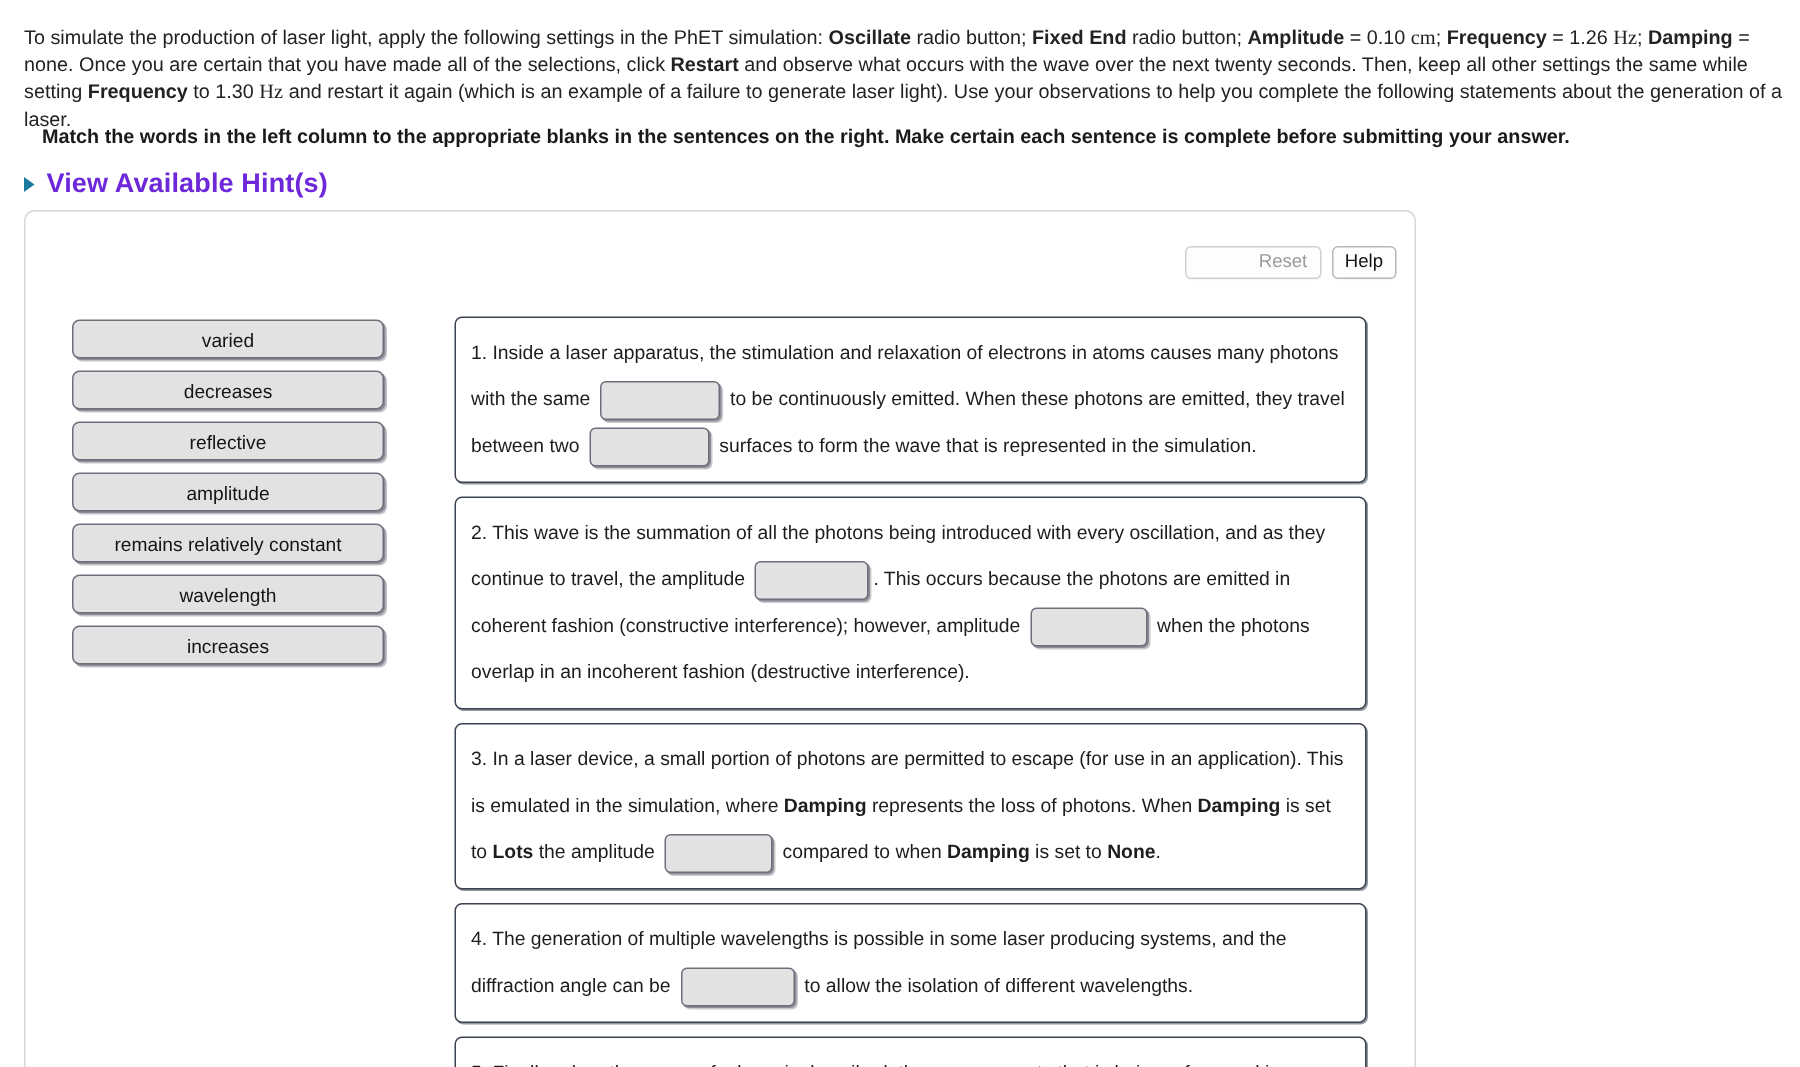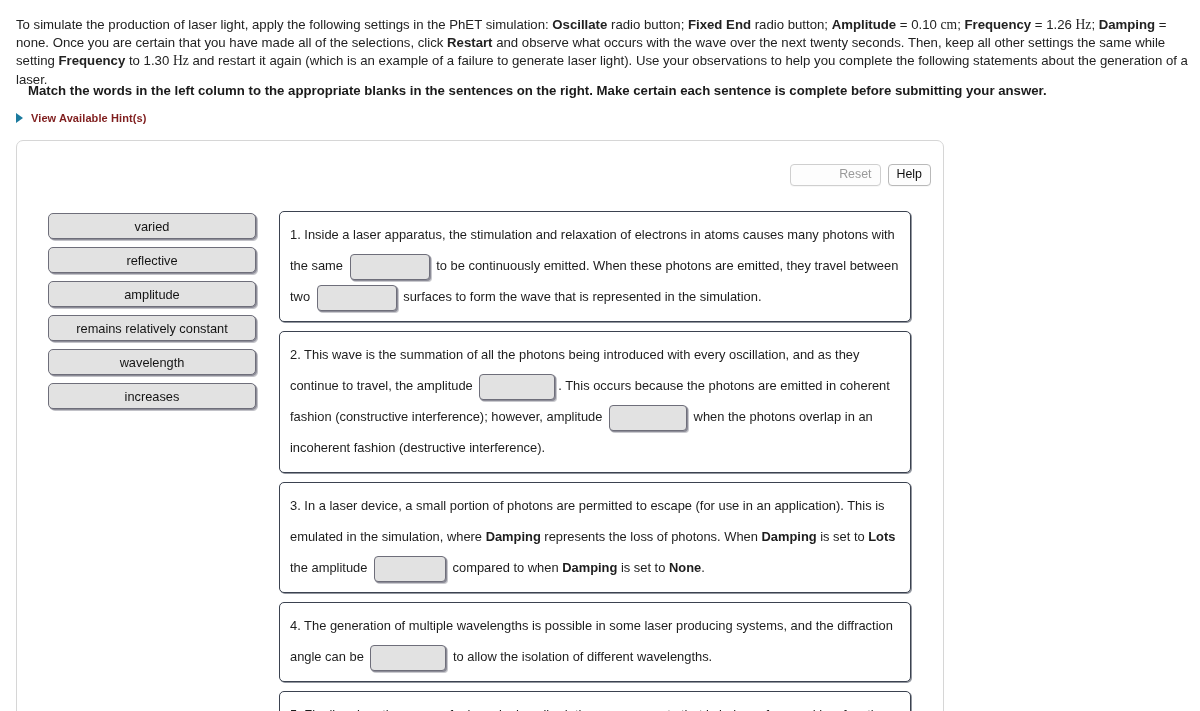--- a/index.html
+++ b/index.html
@@ -55,22 +55,22 @@
     cursor: pointer;
   }
   .hint-tri {
     width: 0; height: 0;
     border-left: 7px solid #1b7a9e;
     border-top: 5px solid transparent;
     border-bottom: 5px solid transparent;
     display: inline-block;
   }
   .hint-text {
-    color: #7f1d1d;
-    font-size: 11px;
+    color: #6d28d9;
+    font-size: 18px;
     font-weight: bold;
     letter-spacing: .1px;
   }
 
   
   .panel {
     position: absolute;
     left: 16px;
     top: 140px;
     width: 928px;
@@ -149,20 +149,21 @@
     border: 1px solid #3b4250;
     border-radius: 5px;
     background: #ffffff;
     padding: 7px 10px 9px 10px;
     margin-bottom: 9px;
     font-size: 12.9px;
     line-height: 31px;
     color: #1d1d1d;
     box-sizing: border-box;
     box-shadow: 1px 1px 0 0 rgba(59,66,80,.55);
+    margin-left: 24px;
   }
   .sentence b { font-weight: bold; }
 
   
   .blank {
     display: inline-block;
     vertical-align: middle;
     height: 26px;
     border: 1px solid #6e6e7a;
     border-radius: 4px;
@@ -196,20 +197,23 @@
     <button class="tool-btn">Help</button>
   </div>
 
   <div class="work">
 
     <div class="bank">
       <div class="chip">
           <span>varied</span>
         </div>
       <div class="chip">
+          <span>decreases</span>
+        </div>
+      <div class="chip">
           <span>reflective</span>
         </div>
       <div class="chip">
           <span>amplitude</span>
         </div>
       <div class="chip">
           <span>remains relatively constant</span>
         </div>
       <div class="chip">
           <span>wavelength</span>

